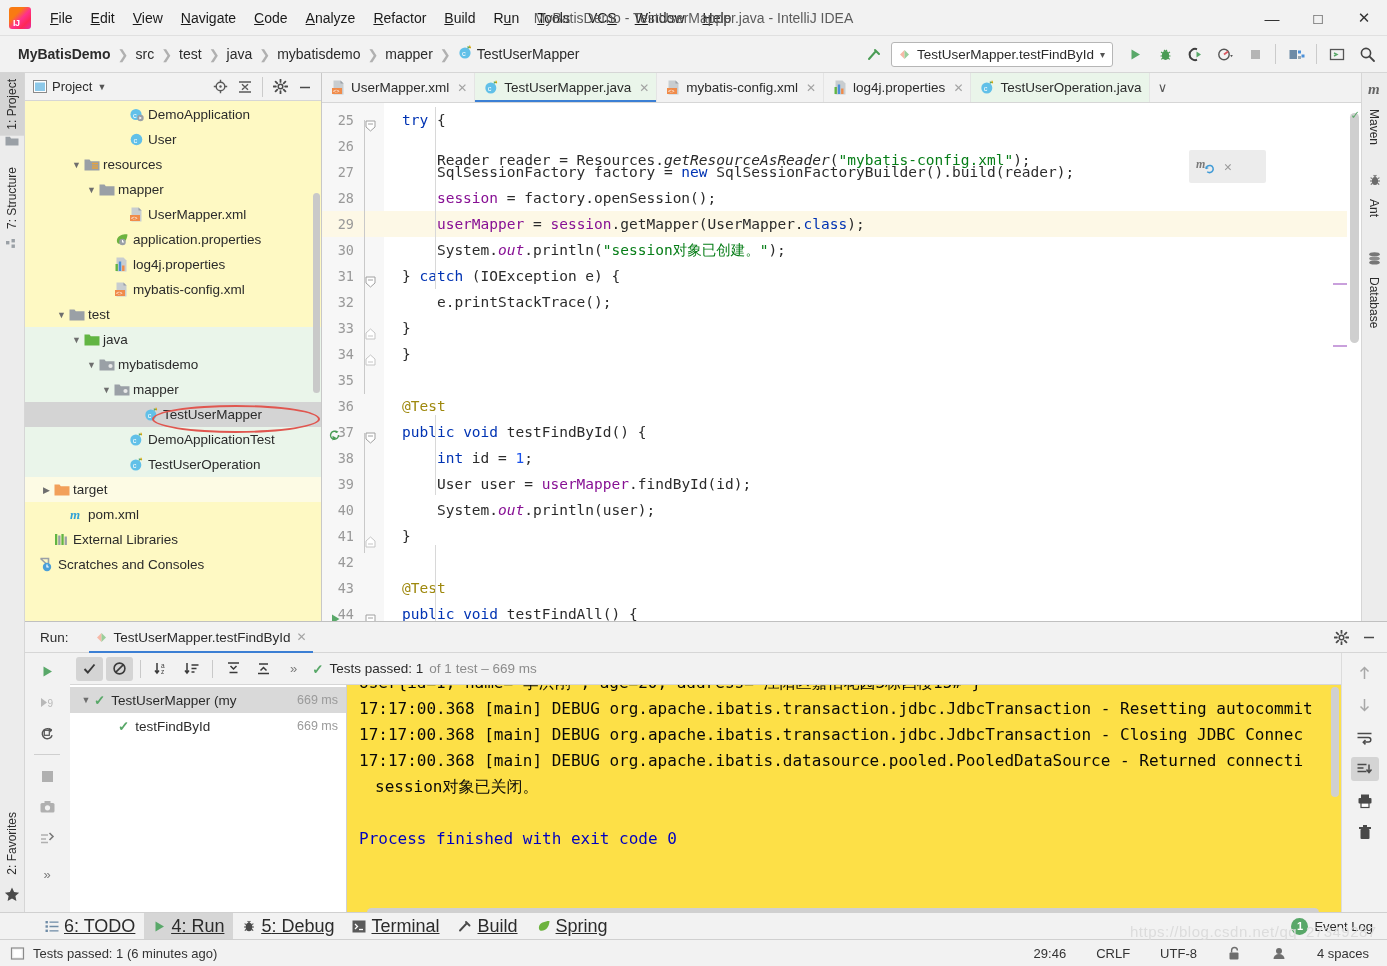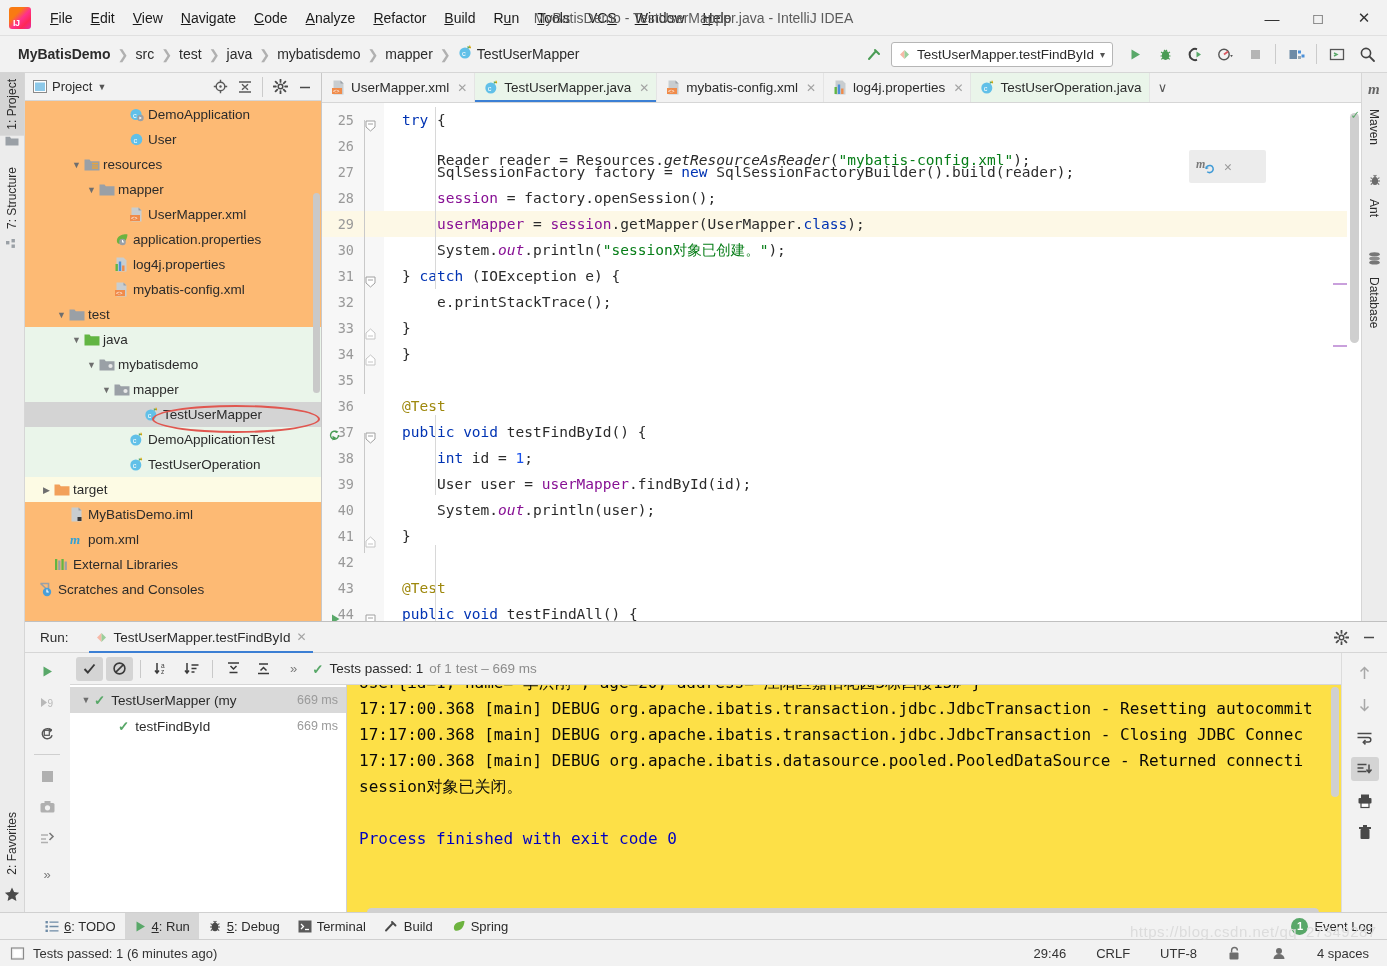--- a/index.html
+++ b/index.html
@@ -79,21 +79,21 @@
     background:#ececec; border-left:1px solid #d6d6d6;
   }
   .vtab-r {
     position:absolute; right:0; writing-mode:vertical-rl; text-orientation:mixed;
     font-size:12px; color:#2b2b2b; padding:6px 6px; cursor:default; white-space:nowrap;
   }
 
   
   .project-panel {
     position:absolute; left:25px; top:73px; width:297px; height:548px;
-    background:#fdba74; border-right:1px solid #c8c8c8; display:flex; flex-direction:column;
+    background:#fef9c3; border-right:1px solid #c8c8c8; display:flex; flex-direction:column;
   }
   .pp-header {
     height:28px; background:#f2f2f2; border-bottom:1px solid #d6d6d6;
     display:flex; align-items:center; padding:0 4px; flex:none;
   }
   .pp-title { display:flex; align-items:center; gap:5px; font-size:13px; padding:2px 4px; cursor:default;}
   .pp-hdr-btns { margin-left:auto; display:flex; align-items:center; gap:1px;}
   .pp-hdr-btn { width:24px; height:22px; display:flex; align-items:center; justify-content:center; cursor:default; border-radius:2px;}
   .tree { flex:1; overflow:hidden; position:relative; padding-top:1px; font-size:13.5px;}
   .node { height:25px; display:flex; align-items:center; white-space:nowrap; cursor:default; position:relative;}
@@ -189,21 +189,21 @@
   .console-sb-thumb{ position:absolute; right:1px; top:2px; width:8px; height:110px; background:#d0d0d0; border-radius:4px;}
   .console-hsb { position:absolute; left:20px; right:22px; bottom:2px; height:9px; background:#d0d0d0; border-radius:5px;}
   .run-rtools { width:46px; background:#f2f2f2; display:flex; flex-direction:column;
                 align-items:center; padding-top:8px; gap:8px; flex:none; border-left:1px solid #dcdcdc;}
 
   
   .toolwin-bar {
     position:absolute; left:0; bottom:27px; width:1387px; height:27px;
     background:#f2f2f2; border-top:1px solid #d0d0d0; display:flex; align-items:center;
   }
-  .tw-item { display:flex; align-items:center; gap:5px; padding:4px 9px; font-size:13px; cursor:default; height:27px;}
+  .tw-item { display:flex; align-items:center; gap:5px; padding:4px 9px; font-size:18px; cursor:default; height:27px;text-decoration:underline;}
   .tw-item.sel { background:#d6d6d6; }
   .tw-item u{ text-decoration:underline;}
   .evt-log { margin-left:auto; display:flex; align-items:center; gap:6px; padding-right:14px; font-size:13px;}
   .evt-badge{ width:17px; height:17px; border-radius:50%; background:#59a869; color:#fff;
               font-size:11px; display:flex; align-items:center; justify-content:center; font-weight:bold;}
 
   .statusbar {
     position:absolute; left:0; bottom:0; width:1387px; height:27px;
     background:#f2f2f2; border-top:1px solid #d0d0d0; display:flex; align-items:center;
     font-size:13px; color:#333;
@@ -613,31 +613,20 @@
           <span class="nicon">
             <svg width="16" height="14" viewBox="0 0 16 14">
               <path d="M0.5 1.5 h5 l1.3 1.7 H15.5 v9.3 H0.5 Z" fill="#f2a05a"></path>
             </svg>
           </span>
           <span>target</span>
         </div>
         <div class="node" style="padding-left: 30px;">
           <span class="arrow"></span>
           <span class="nicon">
-            <svg width="15" height="15" viewBox="0 0 15 15">
-              <path d="M2.5 0.5 h7 l3 3 v11 h-10 Z" fill="#c8cdd0"></path>
-              <path d="M9.5 0.5 v3 h3 Z" fill="#9aa0a6"></path>
-              <rect x="8.5" y="10" width="4" height="4" fill="#3a3a3a"></rect>
-            </svg>
-          </span>
-          <span>MyBatisDemo.iml</span>
-        </div>
-        <div class="node" style="padding-left: 30px;">
-          <span class="arrow"></span>
-          <span class="nicon">
             <svg width="16" height="15" viewBox="0 0 16 15">
               <text x="1" y="12" font-family="Liberation Serif, serif" font-style="italic" font-weight="bold" font-size="13" fill="#31a1d6">m</text>
             </svg>
           </span>
           <span>pom.xml</span>
         </div>
         <div class="node" style="padding-left: 15px;">
           <span class="arrow"></span>
           <span class="nicon">
             <svg width="15" height="15" viewBox="0 0 15 15">
@@ -1005,21 +994,21 @@
             </div>
           <div class="console" id="console">
             <div class="console-sb">
               <div class="console-sb-thumb"></div>
             </div>
             <div class="console-hsb"></div>
           <div class="cl" style="top: -12px; overflow: hidden;">User{id=1, name='李洪刚', age=20, address='江阳区嘉怡花园3栋四楼15#'}</div>
               <div class="cl" style="top: 14px;">17:17:00.368 [main] DEBUG org.apache.ibatis.transaction.jdbc.JdbcTransaction - Resetting autocommit</div>
               <div class="cl" style="top: 40px;">17:17:00.368 [main] DEBUG org.apache.ibatis.transaction.jdbc.JdbcTransaction - Closing JDBC Connec</div>
               <div class="cl" style="top: 66px;">17:17:00.368 [main] DEBUG org.apache.ibatis.datasource.pooled.PooledDataSource - Returned connecti</div>
-              <div class="cl" style="top: 92px;">session对象已关闭。</div>
+              <div class="cl" style="top: 92px; margin-left: 16px;">session对象已关闭。</div>
               <div class="cl" style="top: 118px;"></div>
               <div class="cl blue" style="top: 144px;">Process finished with exit code 0</div>
             </div>
         </div>
       </div>
       <div class="run-rtools">
         <div class="rvt">
           <svg width="15" height="16" viewBox="0 0 15 16">
               <path d="M7.5 14 V3 M3.5 6.5 L7.5 2.5 L11.5 6.5" stroke="#a8a8a8" stroke-width="1.5" fill="none"></path>
             </svg>

